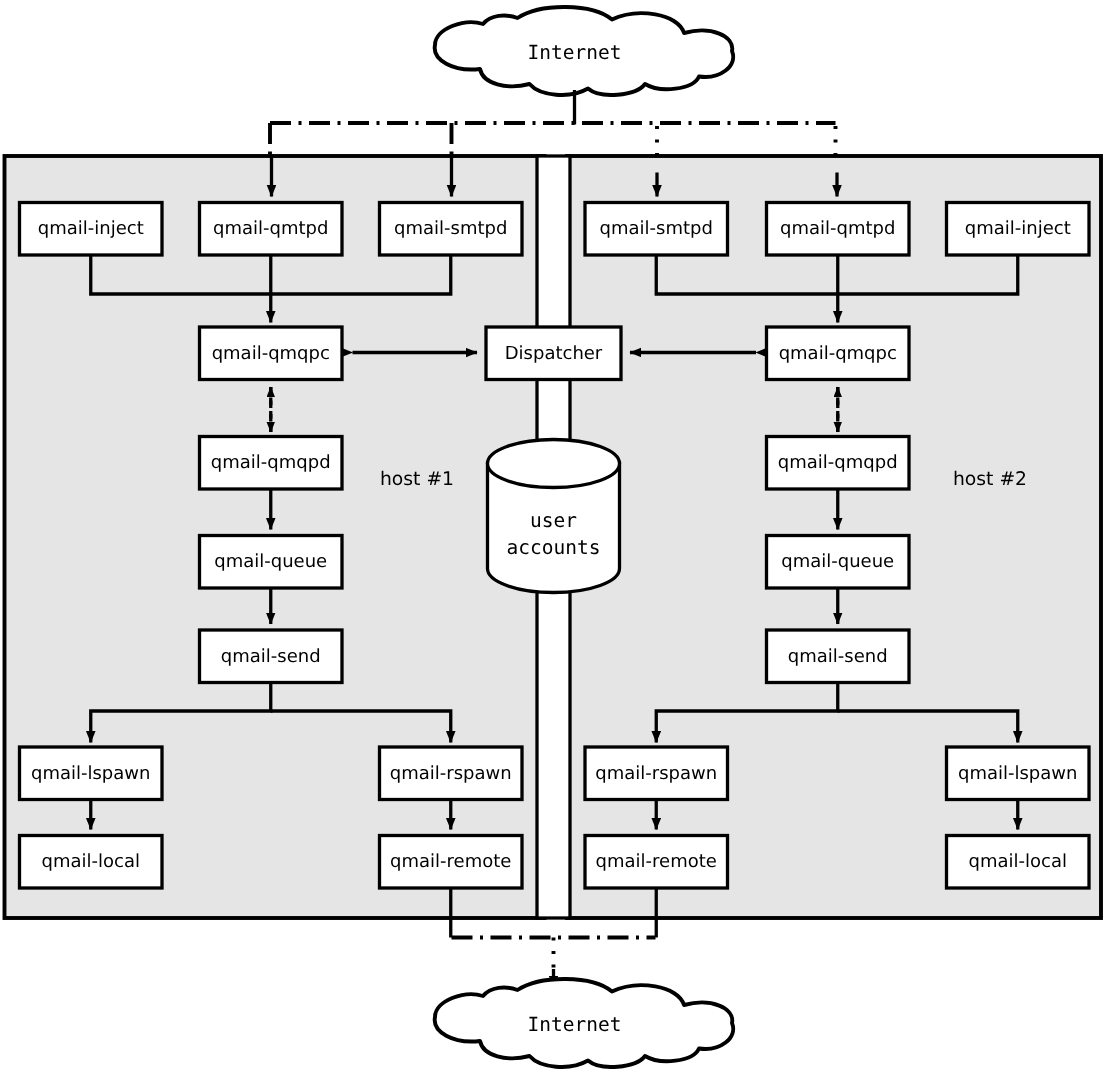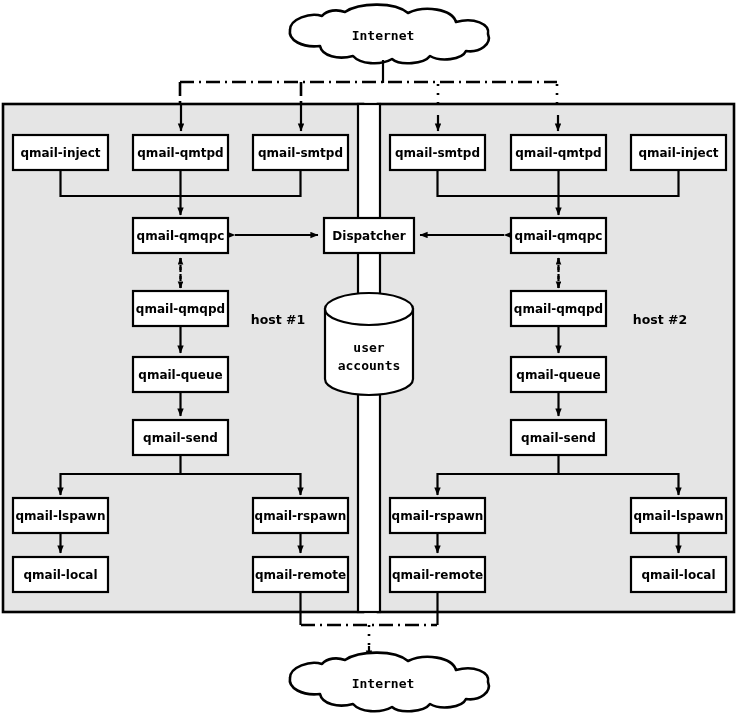--- a/index.html
+++ b/index.html
@@ -1,18 +1,18 @@
 <!DOCTYPE html>
 <html><head>
 <meta charset="utf-8">
 <style>
   html,body{margin:0;padding:0;background:#fff;}
   body{width:737px;height:714px;overflow:hidden;
        font-family:"DejaVu Sans",sans-serif;}
-  #stage{position:relative;width:673px;height:714px;font-weight:bold;}
+  #stage{position:relative;width:673px;height:714px;}
   svg{display:block;}
   .panel{fill:#e5e5e5;stroke:#000;stroke-width:2.6;}
   .boxr{fill:#fff;stroke:#000;stroke-width:2.2;}
   .boxlbl{font-family:"DejaVu Sans",sans-serif;font-size:12px;fill:#000;
           text-anchor:middle;dominant-baseline:middle;}
   .mono{font-family:"DejaVu Sans Mono",monospace;font-size:13px;fill:#000;
         text-anchor:middle;dominant-baseline:middle;}
   .hostlbl{font-family:"DejaVu Sans",sans-serif;font-size:12.5px;fill:#000;
            text-anchor:middle;dominant-baseline:middle;}
   .cyl{fill:#fff;stroke:#000;stroke-width:2.2;}

